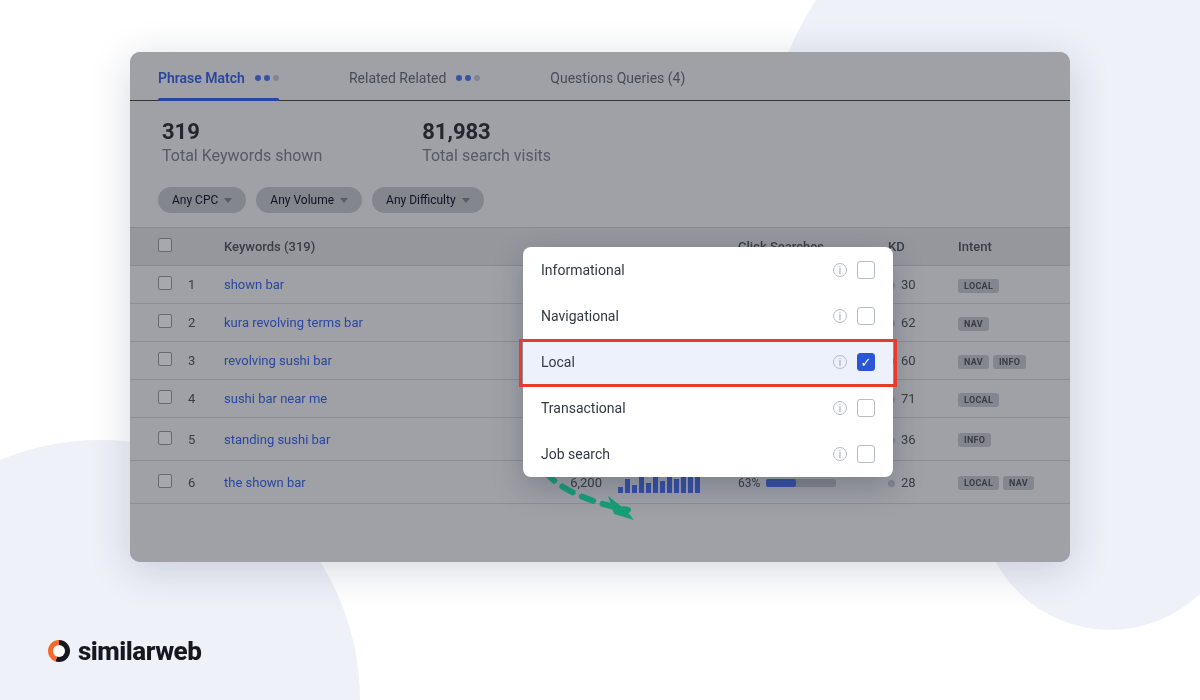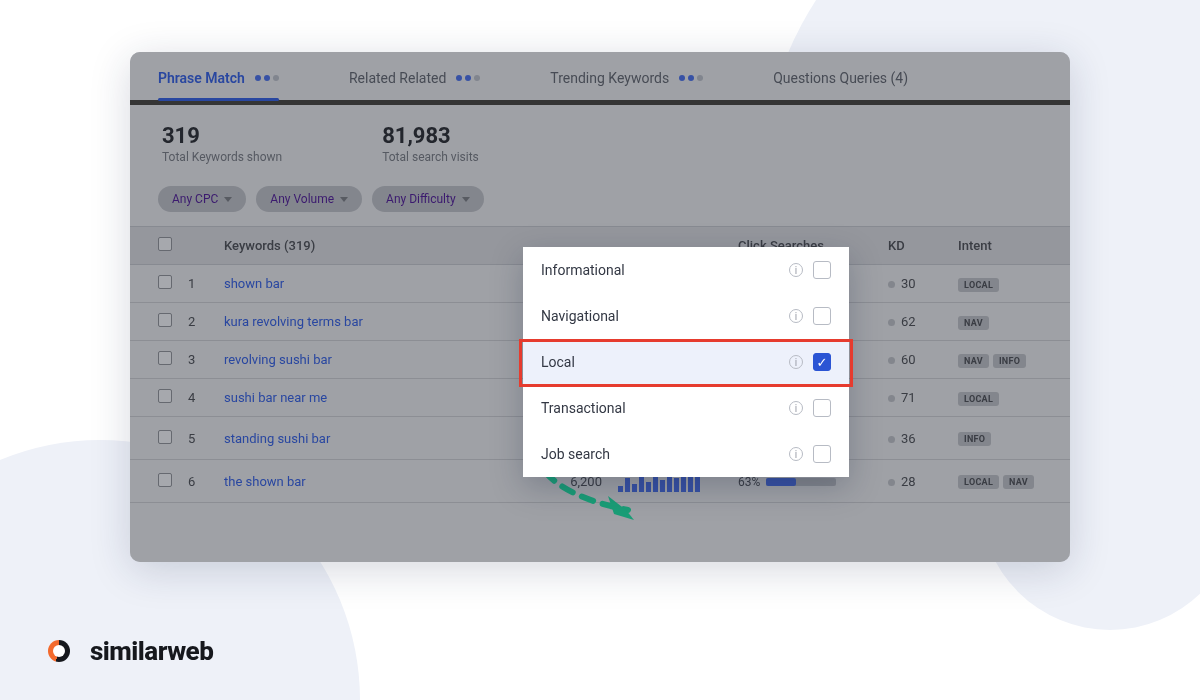--- a/index.html
+++ b/index.html
@@ -7,34 +7,34 @@
   
   .bg-a{position:absolute;right:-260px;top:-160px;width:700px;height:700px;border-radius:50%;background:#eef1f8}
   .bg-b{position:absolute;right:-40px;bottom:70px;width:260px;height:260px;border-radius:50%;background:#eef1f8}
   .bg-c{position:absolute;left:-160px;bottom:-260px;width:520px;height:520px;border-radius:50%;background:#eef1f8}
   
   .card{position:absolute;left:130px;top:52px;width:940px;height:510px;border-radius:10px;background:#b9bcc3;overflow:hidden;box-shadow:0 8px 40px rgba(30,40,80,.18)}
   .card .inner{position:absolute;inset:0;background:#bfc2c9}
   
   .dim{filter:brightness(.83) saturate(.85);}
   
-  .tabs{display:flex;gap:70px;padding:18px 28px 0 28px;border-bottom:5px solid #404040}
+  .tabs{display:flex;gap:70px;padding:18px 28px 0 28px;border-bottom:1px solid #404040}
   .tab{display:flex;align-items:center;gap:10px;color:#555b68;font-size:14px;padding-bottom:14px;position:relative;white-space:nowrap}
   .tab.active{color:#2b55d4;font-weight:600}
   .tab.active::after{content:"";position:absolute;left:0;right:0;bottom:-1px;height:3px;background:#2b55d4;border-radius:2px}
   .dots{display:inline-flex;gap:3px}
   .dots i{width:6px;height:6px;border-radius:50%;background:#9aa0ad;display:block}
   .dots i.b{background:#3d62d8}
   
   .summary{display:flex;gap:100px;padding:18px 32px 22px}
   .summary .big{font-size:22px;font-weight:700;color:#2a2e38}
-  .summary .lbl{font-size:12px;color:#676c78;margin-top:2px}
+  .summary .lbl{font-size:16px;color:#676c78;margin-top:2px}
   
   .chips{display:flex;gap:10px;padding:0 28px 14px}
-  .chip{background:#9da1ab;border-radius:20px;padding:6px 14px;font-size:12px;color:#4c1d95;display:flex;align-items:center;gap:6px}
+  .chip{background:#9da1ab;border-radius:20px;padding:6px 14px;font-size:12px;color:#0f172a;display:flex;align-items:center;gap:6px}
   .chev{width:0;height:0;border-left:4px solid transparent;border-right:4px solid transparent;border-top:5px solid #6a6e78}
   
   .searchrow{display:flex;align-items:center;gap:12px;padding:6px 28px 10px;color:#767a85;font-size:13px}
   .mag{width:14px;height:14px;border:2px solid #8a8e99;border-radius:50%;position:relative}
   .mag::after{content:"";position:absolute;width:6px;height:2px;background:#8a8e99;left:11px;top:11px;transform:rotate(45deg)}
   
   table{width:100%;border-collapse:collapse;font-size:13px}
   th{text-align:left;font-weight:500;color:#454953;padding:10px 8px;border-top:1px solid #a2a6b0;border-bottom:1px solid #a2a6b0;background:#b3b6bf}
   td{padding:10px 8px;border-bottom:1px solid #a8abb4;color:#454953;vertical-align:middle}
   th:first-child,td:first-child{padding-left:28px;width:46px}
@@ -44,34 +44,34 @@
   
   .spark{display:flex;align-items:flex-end;gap:2px;height:22px}
   .spark i{width:5px;background:#3d62d8;display:block}
   
   .bar{display:inline-block;width:70px;height:8px;background:#9da1ab;border-radius:2px;position:relative;vertical-align:middle}
   .bar b{position:absolute;left:0;top:0;bottom:0;background:#3d62d8;border-radius:2px}
   .pct{font-size:12px;margin-right:6px}
   .kdot{width:7px;height:7px;border-radius:50%;background:#9da1ab;display:inline-block;margin-right:6px}
   .tag{display:inline-block;background:#9da1ab;border-radius:3px;font-size:9px;font-weight:700;color:#454953;padding:2px 6px;margin-right:4px;letter-spacing:.3px}
   
-  .popup{position:absolute;left:393px;top:195px;width:326px;background:#fff;border-radius:0;box-shadow:0 10px 30px rgba(20,30,60,.25);z-index:20}
+  .popup{position:absolute;left:393px;top:195px;width:370px;background:#fff;border-radius:8px;box-shadow:0 10px 30px rgba(20,30,60,.25);z-index:20}
   .popup .row{display:flex;align-items:center;justify-content:space-between;padding:14px 18px;font-size:14px;color:#333844}
   .popup .row .rl{display:flex;align-items:center;gap:10px}
   .popup .row .info{width:14px;height:14px;border:1px solid #b7bbc4;border-radius:50%;display:flex;align-items:center;justify-content:center;font-size:10px;color:#9a9ea8}
   .popup .row .pcb{width:18px;height:18px;border:1px solid #b7bbc4;border-radius:3px;display:flex;align-items:center;justify-content:center}
   .popup .row.sel{background:#edf1fb}
   .popup .row.sel .pcb{background:#2b55d4;border-color:#2b55d4;color:#fff;font-size:13px}
   .popup .hl{position:absolute;left:-4px;top:92px;right:-4px;height:48px;border:3px solid #e63b2e;pointer-events:none}
   .popup .apply{background:#3d62d8;color:#fff;text-align:right;padding:14px 22px;font-weight:700;font-size:15px;border-radius:0 0 4px 4px}
   
   .arrow{position:absolute;left:378px;top:330px;width:160px;height:140px;z-index:19;pointer-events:none}
   .arrow svg{overflow:visible}
   
-  .logo{position:absolute;left:48px;bottom:34px;display:flex;align-items:center;gap:20px}
+  .logo{position:absolute;left:48px;bottom:34px;display:flex;align-items:center;gap:8px}
   .logo .sw{font-size:26px;font-weight:800;color:#16181d;letter-spacing:-.5px}
   .logo .ic{width:22px;height:22px;position:relative}
   .logo .ic::before{content:"";position:absolute;inset:0;border-radius:50%;background:conic-gradient(#16181d 0 55%,#f36a2d 55% 100%)}
   .logo .ic::after{content:"";position:absolute;left:5px;top:5px;width:12px;height:12px;border-radius:50%;background:#fff}
 </style>
 </head>
 <body>
 
 <div class="bg-a"></div>
 <div class="bg-b"></div>
@@ -84,28 +84,20 @@
         <div class="tab active">
           <span>Phrase Match</span>
           <span class="dots">
             <i class="b"></i>
             <i class="b"></i>
             <i></i>
           </span>
         </div>
         <div class="tab">
           <span>Related Related</span>
-          <span class="dots">
-            <i class="b"></i>
-            <i class="b"></i>
-            <i></i>
-          </span>
-        </div>
-        <div class="tab">
-          <span>Trending Keywords</span>
           <span class="dots">
             <i class="b"></i>
             <i class="b"></i>
             <i></i>
           </span>
         </div>
         <div class="tab">
           <span>Questions Queries (4)</span>
         </div>
       </div>

